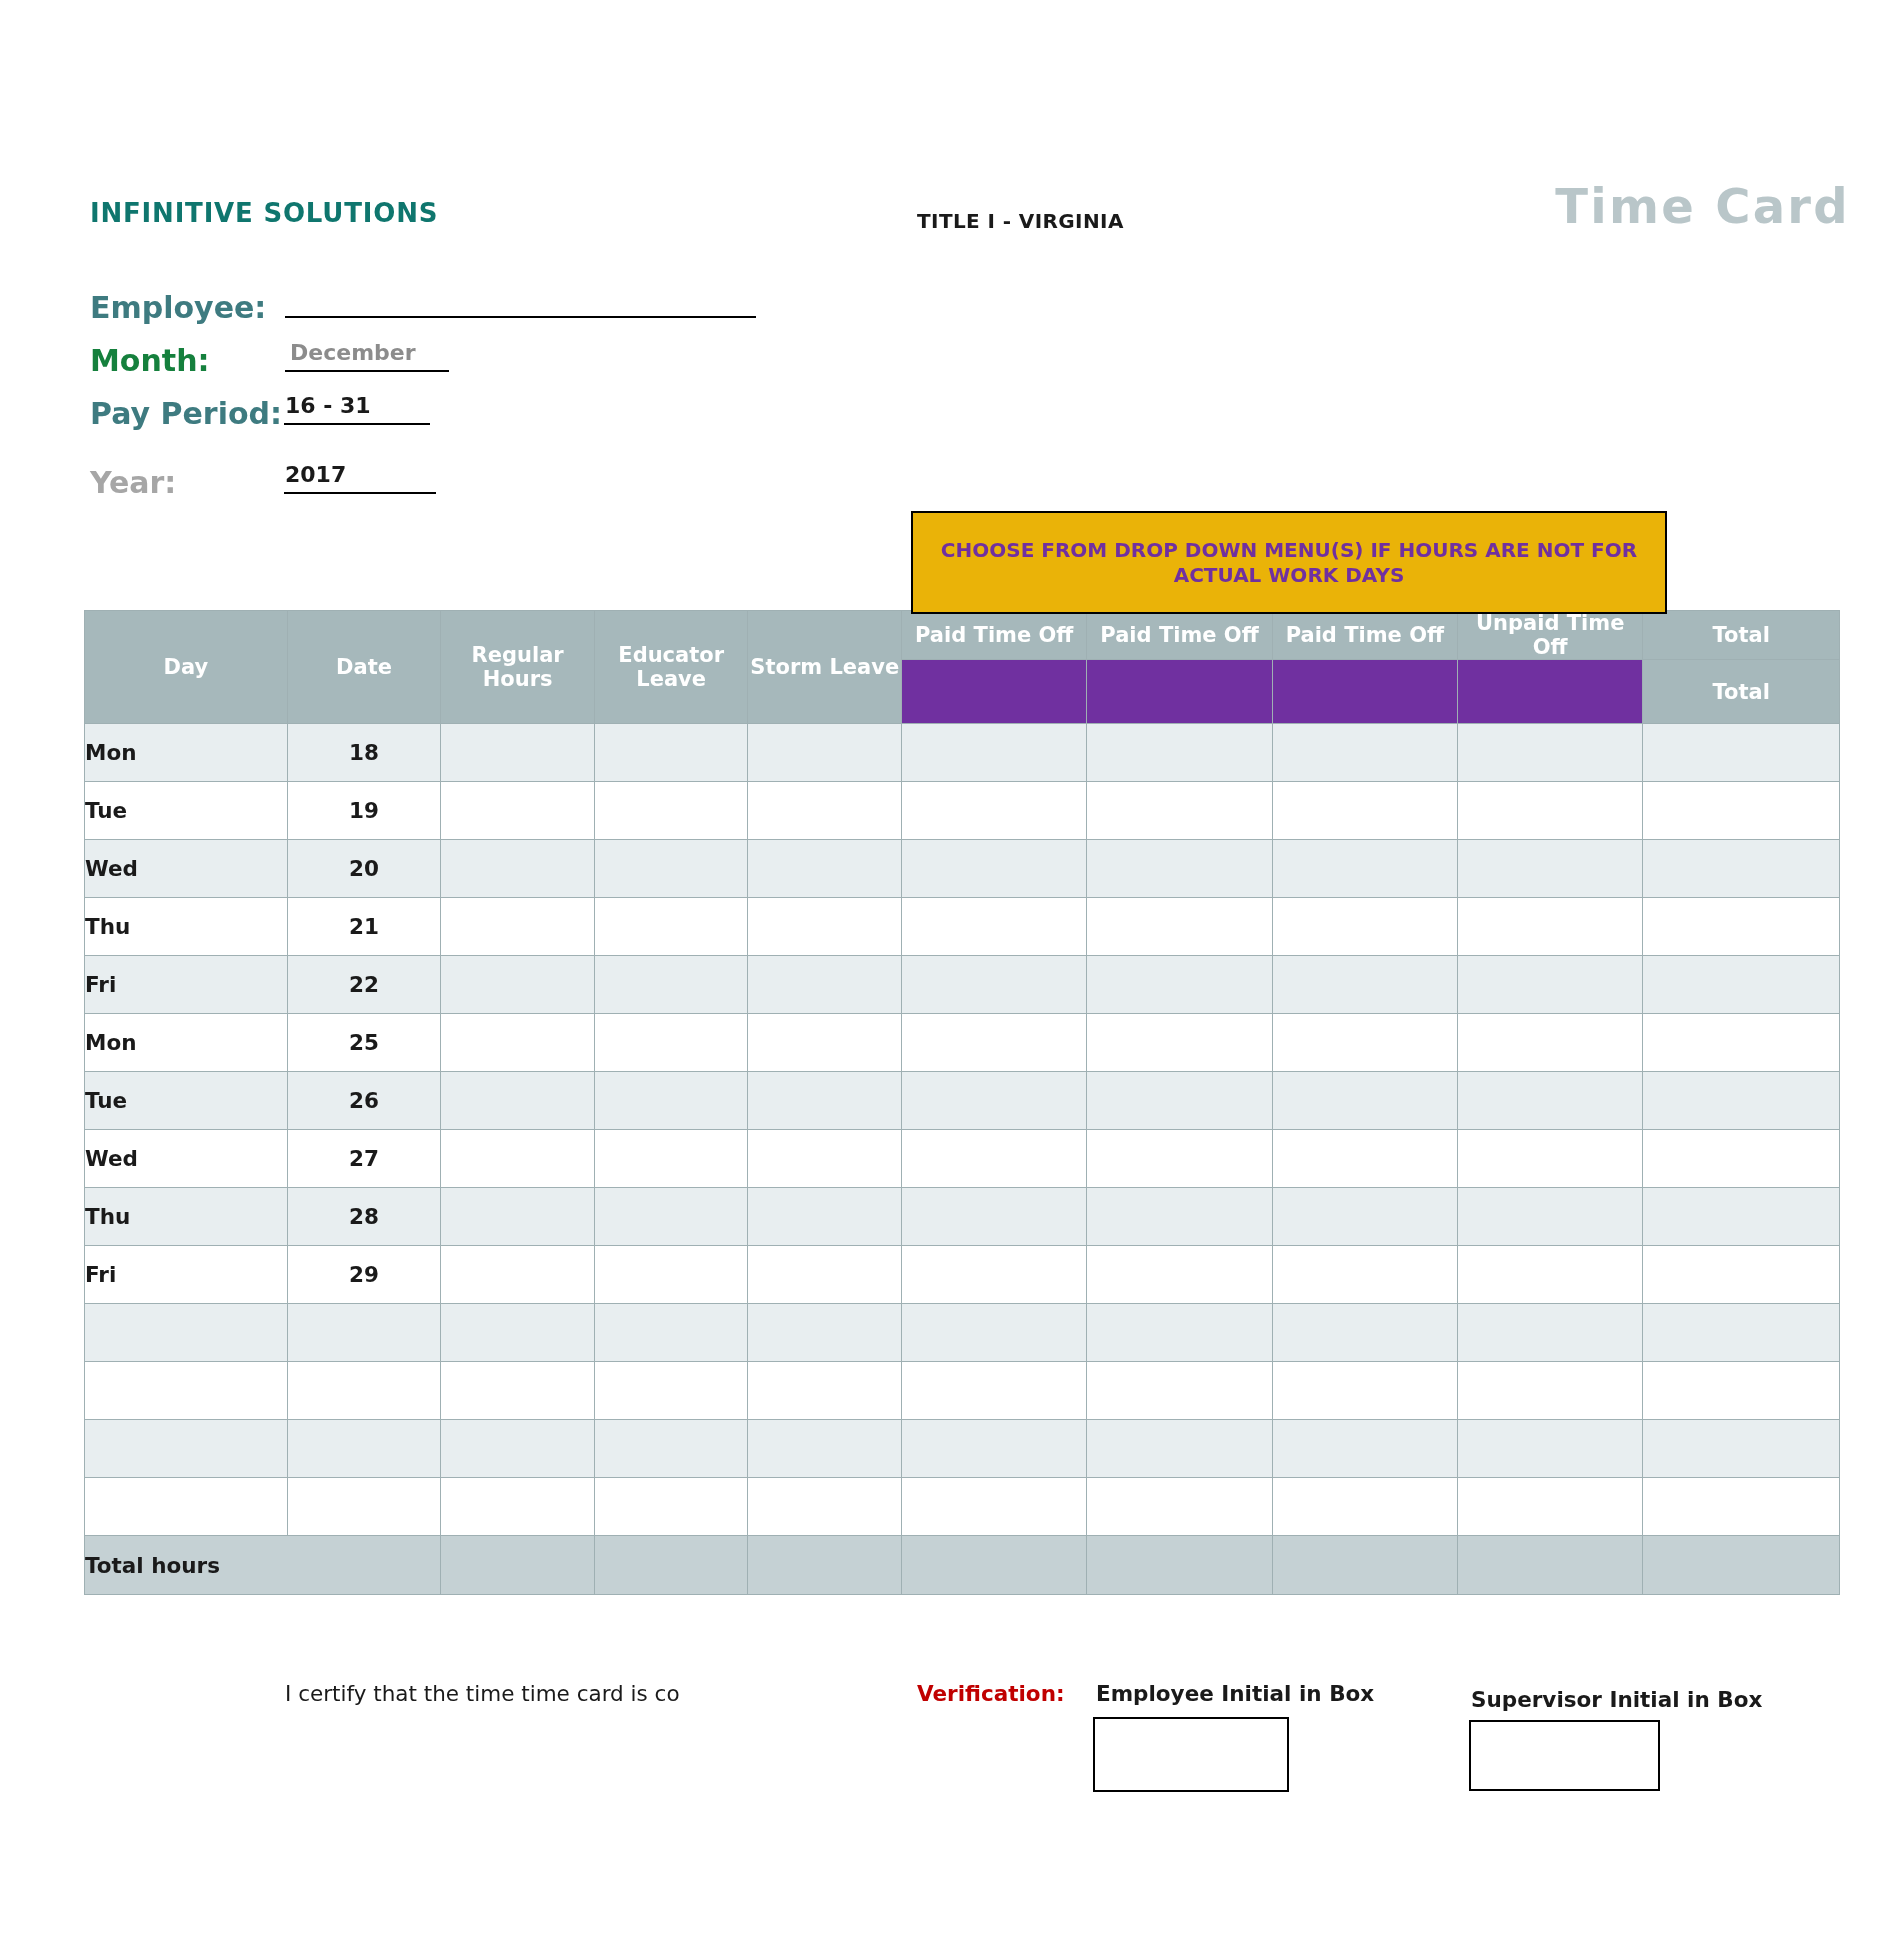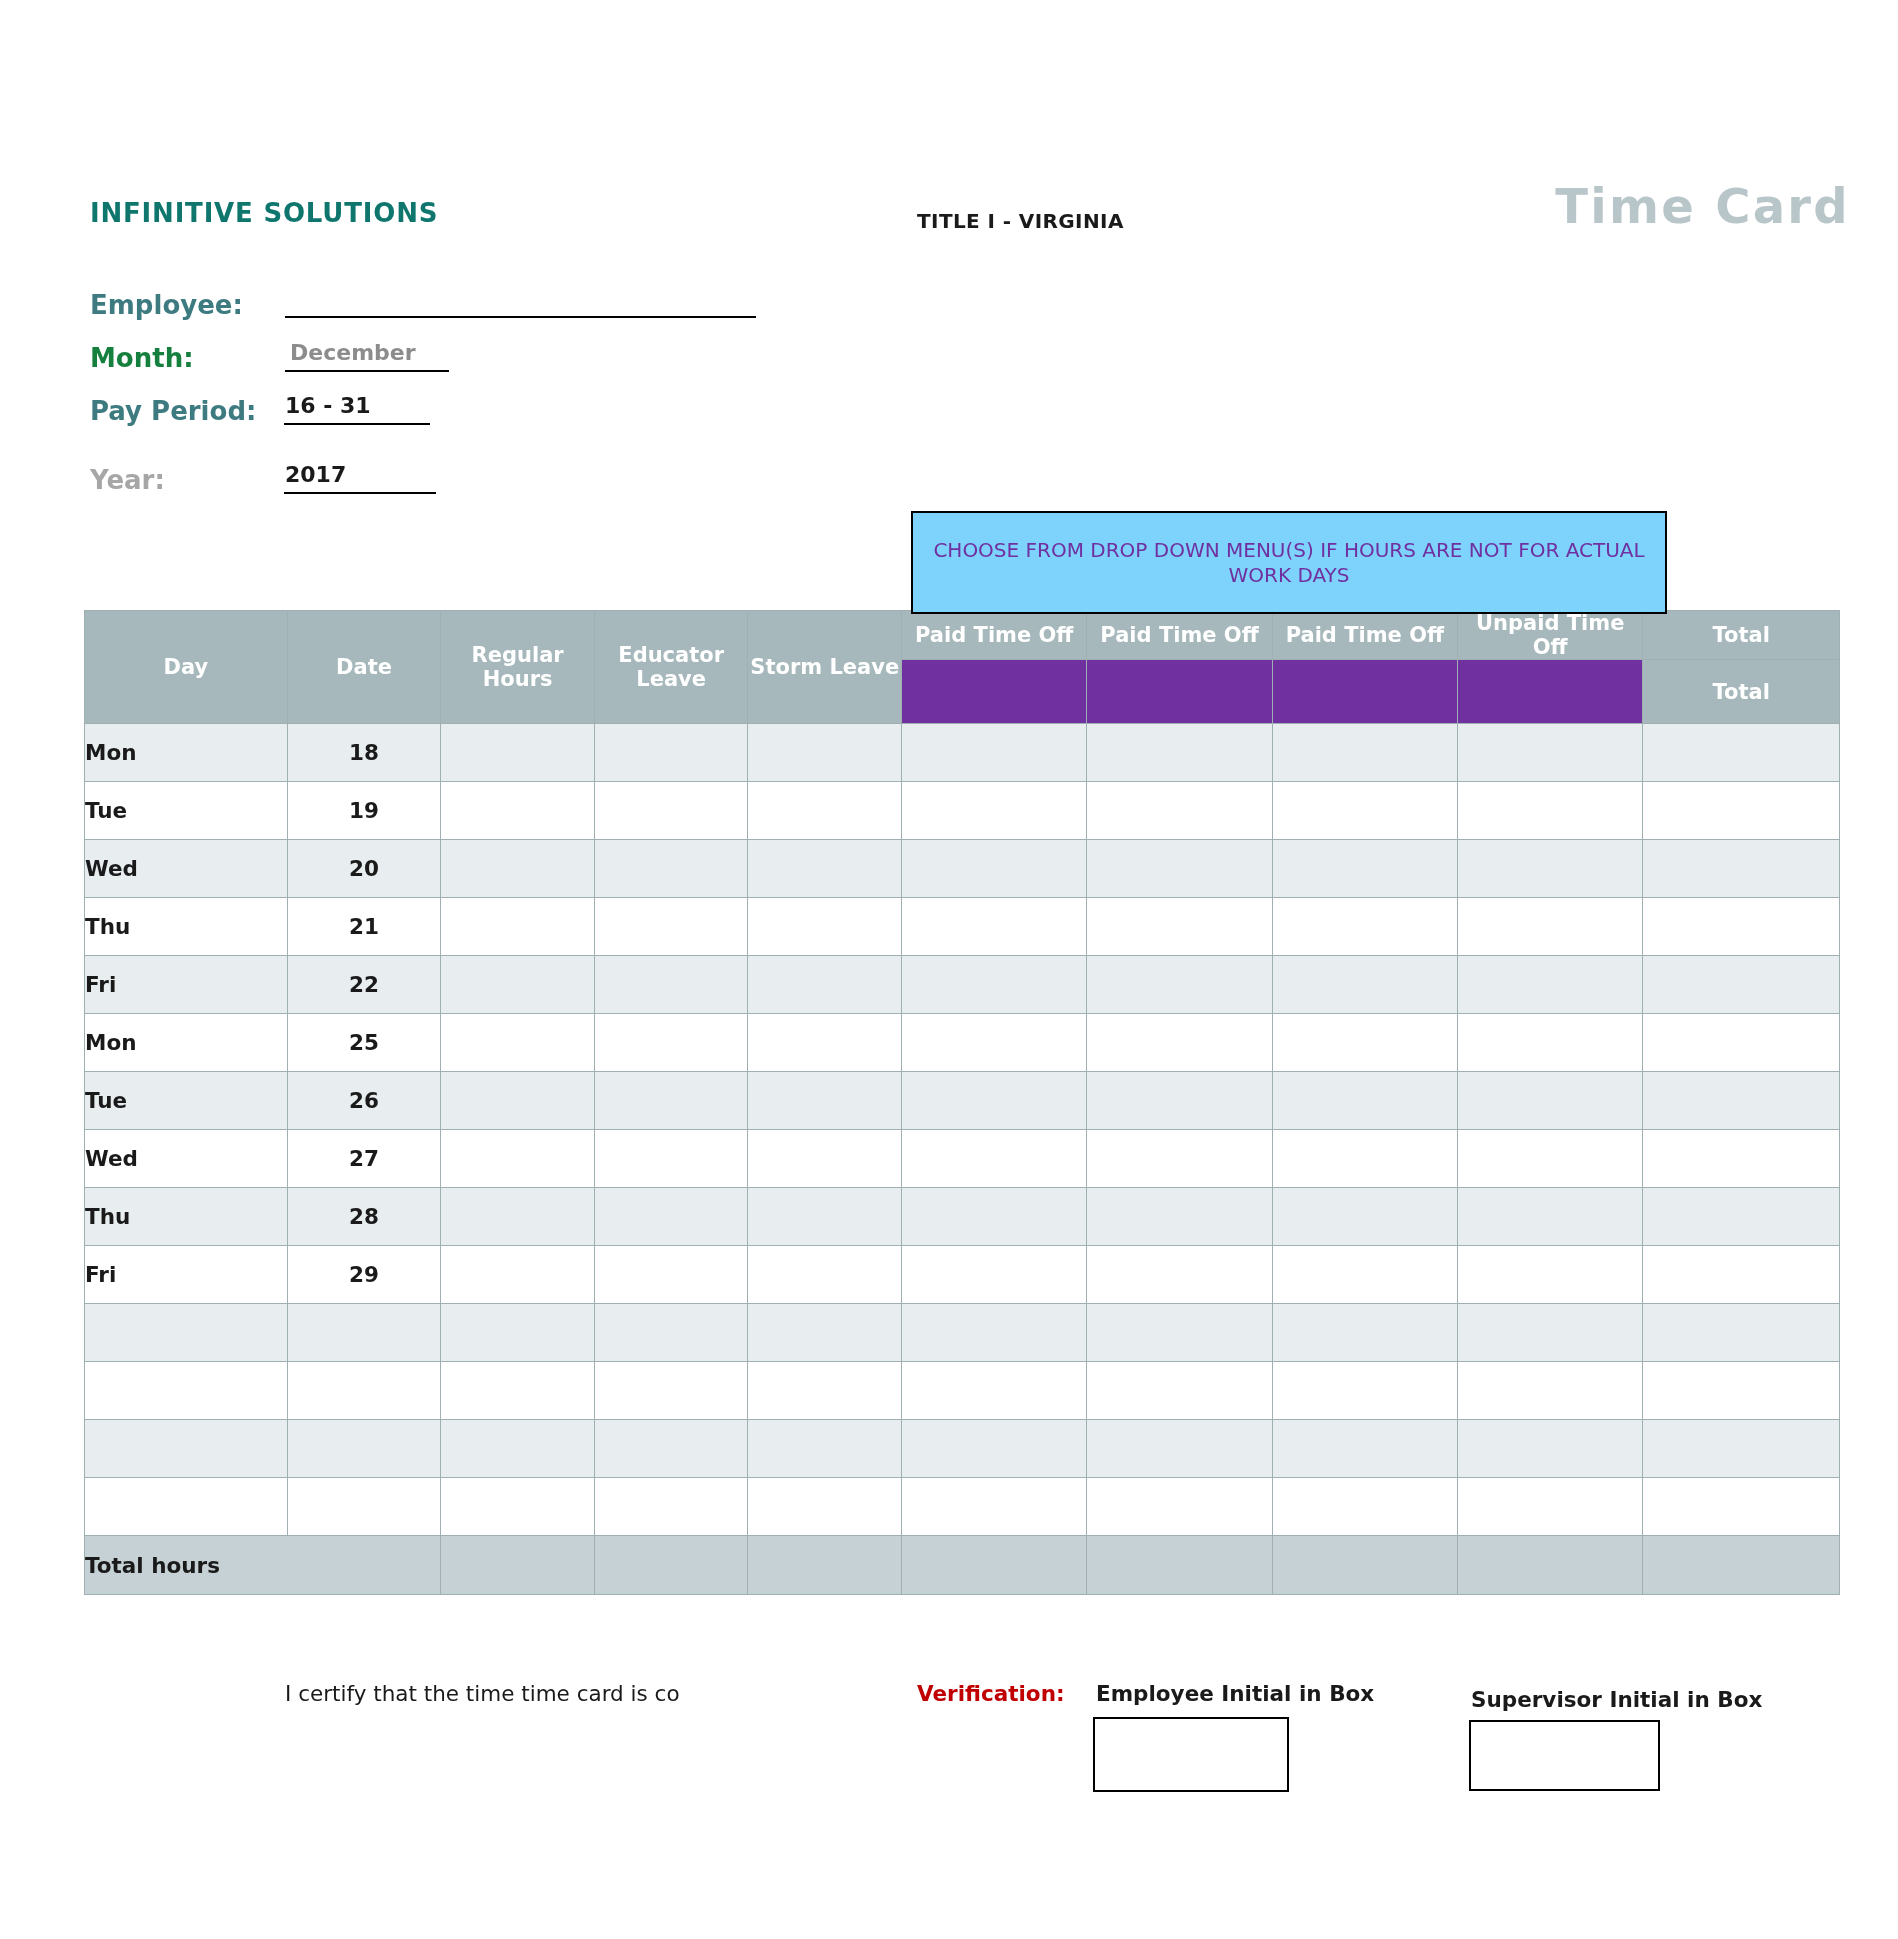--- a/index.html
+++ b/index.html
@@ -46,21 +46,21 @@
     right: 48px;
     top: 178px;
     font-size: 48px;
     font-weight: bold;
     color: #b9c6c9;
     letter-spacing: 2.3px;
   }
 
   .field-label {
     position: absolute;
-    font-size: 26px;
+    font-size: 30px;
     font-weight: bold;
   }
   .field-value {
     position: absolute;
     font-size: 22px;
     font-weight: bold;
   }
   .underline {
     position: absolute;
     border-bottom: 2.3px solid #000;
@@ -88,25 +88,25 @@
     width: 756px;
     height: 103px;
     border: 2.3px solid #000;
     box-sizing: border-box;
     display: flex;
     align-items: center;
     justify-content: center;
     text-align: center;
     color: #7030a0;
     font-size: 20px;
-    font-weight: normal;
+    font-weight: bold;
     line-height: 1.25;
     padding: 0 17px;
     box-sizing: border-box;
-    background: #7dd3fc;
+    background: #eab308;
     z-index: 5;
   }
 
   
   table.timecard {
     position: absolute;
     left: 84px;
     top: 610px;
     border-collapse: collapse;
     table-layout: fixed;

